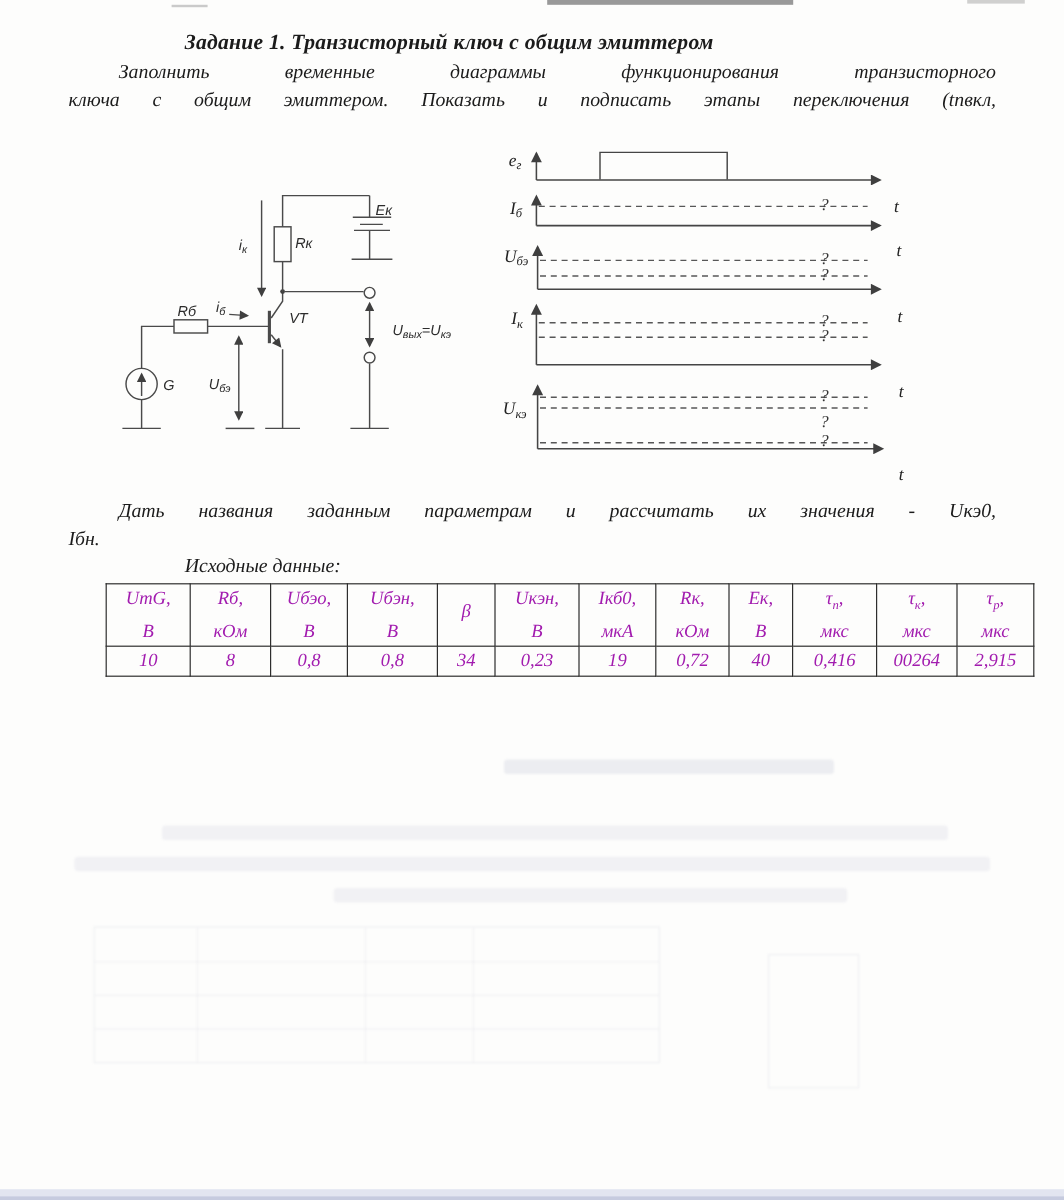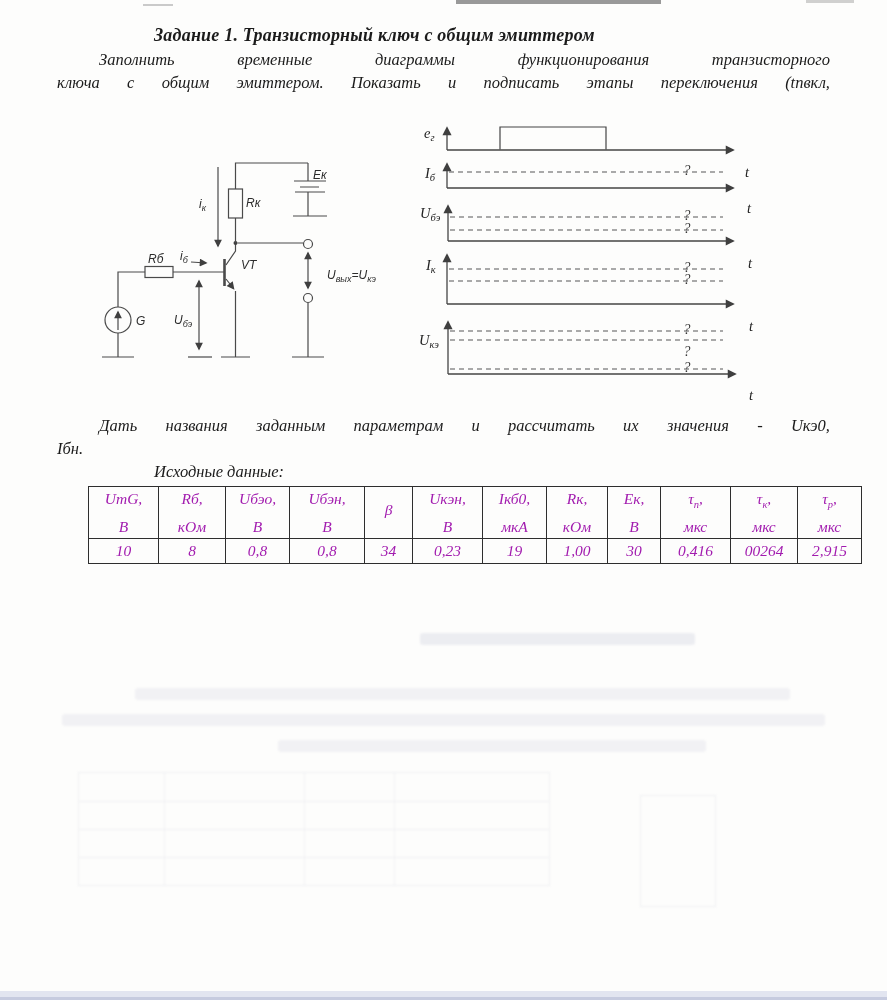--- a/index.html
+++ b/index.html
@@ -243,22 +243,22 @@
           </th>
     </tr>
     <tr>
       <td>10</td>
       <td>8</td>
       <td>0,8</td>
       <td>0,8</td>
       <td>34</td>
       <td>0,23</td>
       <td>19</td>
-      <td>1,00</td>
-      <td>30</td>
+      <td>0,72</td>
+      <td>40</td>
       <td>0,416</td>
       <td>00264</td>
       <td>2,915</td>
     </tr>
   </tbody>
     </table>
 
   <div class="ghost ghost-bar" style="left:420px;top:633px;width:275px;height:12px;background:rgba(90,95,145,.10);"></div>
   <div class="ghost ghost-bar" style="left:135px;top:688px;width:655px;height:12px;"></div>
   <div class="ghost ghost-bar" style="left:62px;top:714px;width:763px;height:12px;"></div>

